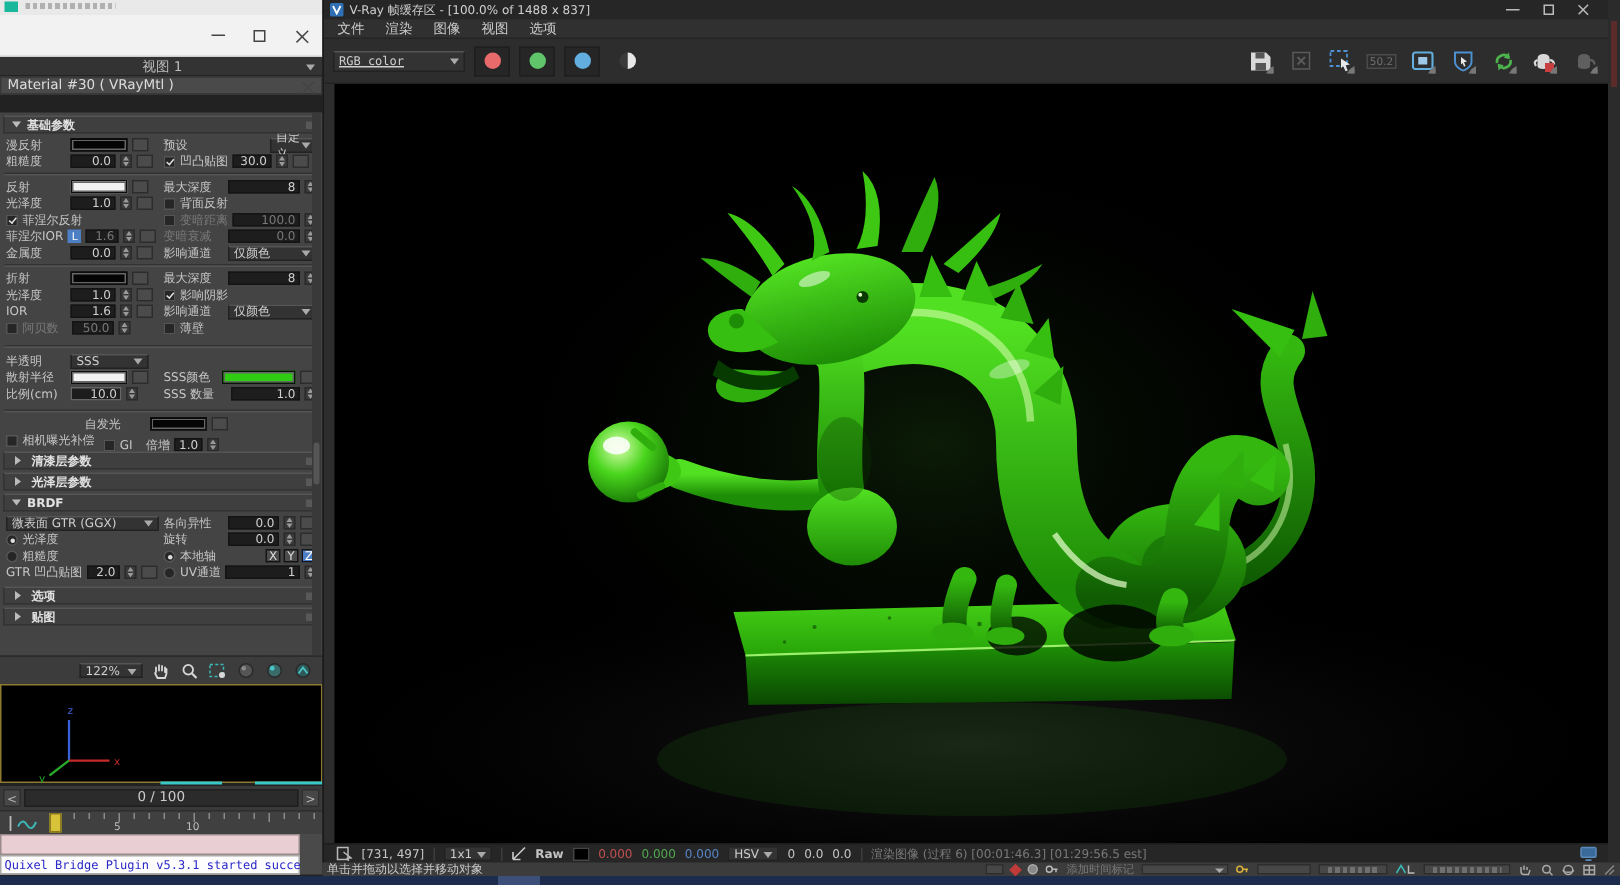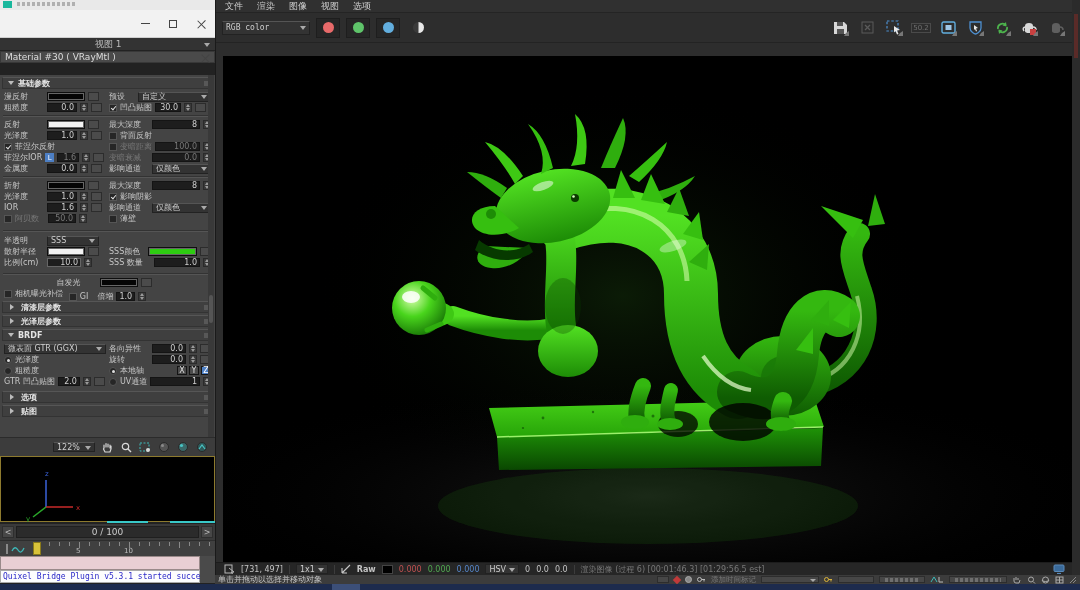--- a/index.html
+++ b/index.html
@@ -161,21 +161,21 @@
   </div>
 
   <div class="row">
     <div class="halfL">
       <span class="lbl" style="width:40px;">漫反射</span>
       <div class="sw" style="background:#050505;"></div>
       <div class="mapbtn"></div>
     </div>
     <div class="halfR">
       <span class="lbl" style="width:26px;">预设</span>
-      <div class="dd" style="flex:1;">
+      <div class="dd" style="flex:1;margin-left:42px;">
         <span>自定义</span>
           <div class="car"></div>
       </div>
     </div>
   </div>
 
   <div class="row">
     <div class="halfL">
       <span class="lbl" style="width:40px;">粗糙度</span>
       <div class="valbox" style="width:30px;">0.0</div>
@@ -618,32 +618,51 @@
 </div>
 
 <div class="abs" id="listener-pink"></div>
 <div class="abs" id="listener-white">
   <span id="listener-msg">Quixel Bridge Plugin v5.3.1 started successfully.</span>
 </div>
 <div class="abs" id="listener-side"></div>
 
 <div class="abs" id="vfb">
 
+  <div id="vfb-title">
+    <div class="vicon">
+      <svg width="7" height="7" viewBox="0 0 7 7">
+          <path d="M1,1 L3.5,6 L6,1" stroke="#fff" stroke-width="1.2" fill="none"></path>
+        </svg>
+    </div>
+    <span style="font-size:8px;">V-Ray 帧缓存区 - [100.0% of 1488 x 837]</span>
+    <div style="margin-left:auto; display:flex;">
+      <div class="wbtn">
+          <div class="glyph-min"></div>
+        </div>
+      <div class="wbtn">
+          <div class="glyph-max"></div>
+        </div>
+      <div class="wbtn">
+          <div class="glyph-close"></div>
+        </div>
+    </div>
+  </div>
 
   <div id="vfb-menu">
     <span>文件</span>
     <span>渲染</span>
     <span>图像</span>
     <span>视图</span>
     <span>选项</span>
   </div>
 
   <div id="vfb-toolbar">
     <div class="dd" id="channel-dd">
-      <span style="font-family:'DejaVu Sans Mono','Liberation Mono',monospace;">RGB color</span>
+      <span style="font-family:'DejaVu Sans Mono','Liberation Mono',monospace;text-decoration:underline;">RGB color</span>
       <div class="car"></div>
     </div>
     <div class="circbtn">
         <div class="circ" style="background:#e86a6a;"></div>
       </div>
     <div class="circbtn">
         <div class="circ" style="background:#5fc46a;"></div>
       </div>
     <div class="circbtn">
         <div class="circ" style="background:#62aede;"></div>

